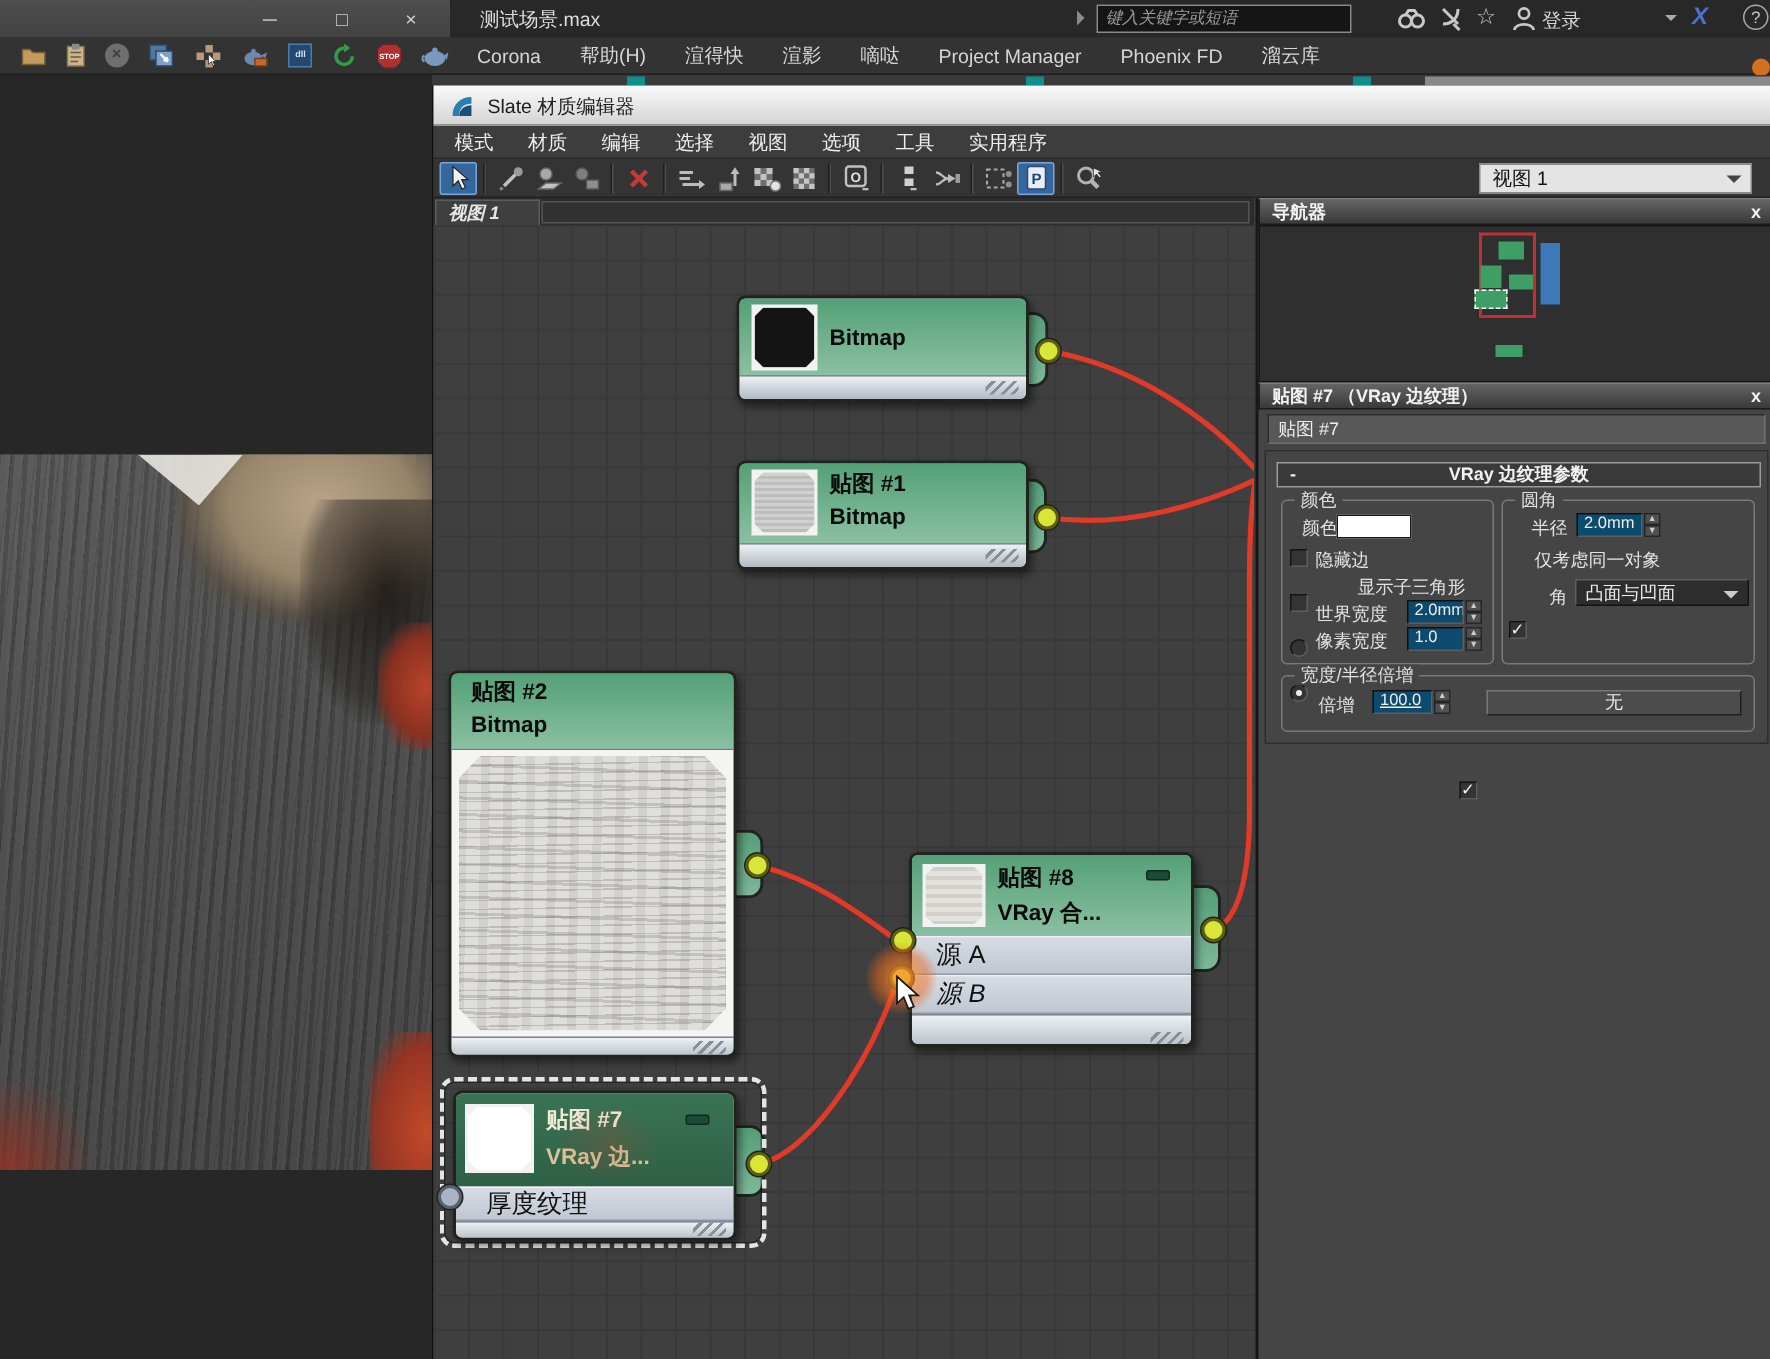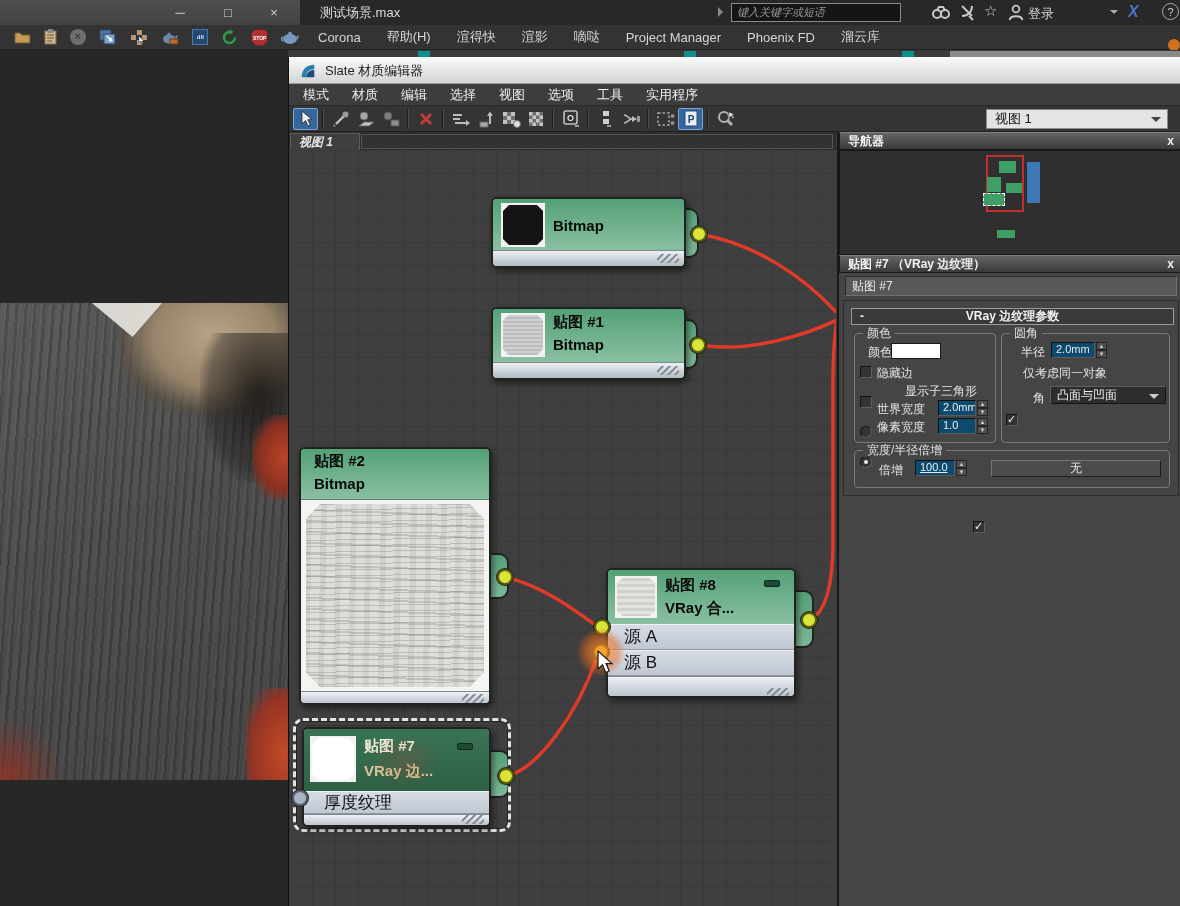--- a/index.html
+++ b/index.html
@@ -451,21 +451,21 @@
               repeating-linear-gradient(180deg,#d2d0cb 0 3px,#e4e2dd 3px 6px),
               repeating-linear-gradient(90deg,rgba(0,0,0,.05) 0 4px,transparent 4px 9px),#dcdad5;"></div>
           </div>
           <div class="ntitle abs" style="left:57px;top:6px;">贴图 #8</div>
           <div class="nsub abs" style="left:57px;top:29px;">VRay 合...</div>
           <div class="minusbtn" style="right:14px;top:10px;"></div>
         </div>
         <div class="nrow" style="height:26px;">
             <span style="display:block;line-height:24px;">源 A</span>
           </div>
-        <div class="nrow" style="height:26px;">
+        <div class="nrow" style="height:26px;font-style:italic;">
             <span style="display:block;line-height:24px;">源 B</span>
           </div>
         <div class="nbar" style="height:24px;">
             <div class="hatch"></div>
           </div>
       </div>
       <div class="abs socket" style="left:305px;top:469px;"></div>
       <div class="abs socket" style="left:304px;top:494px;"></div>
       <div class="abs glow" style="left:288px;top:478px;"></div>
       <div class="abs socket" style="left:512px;top:462px;"></div>

